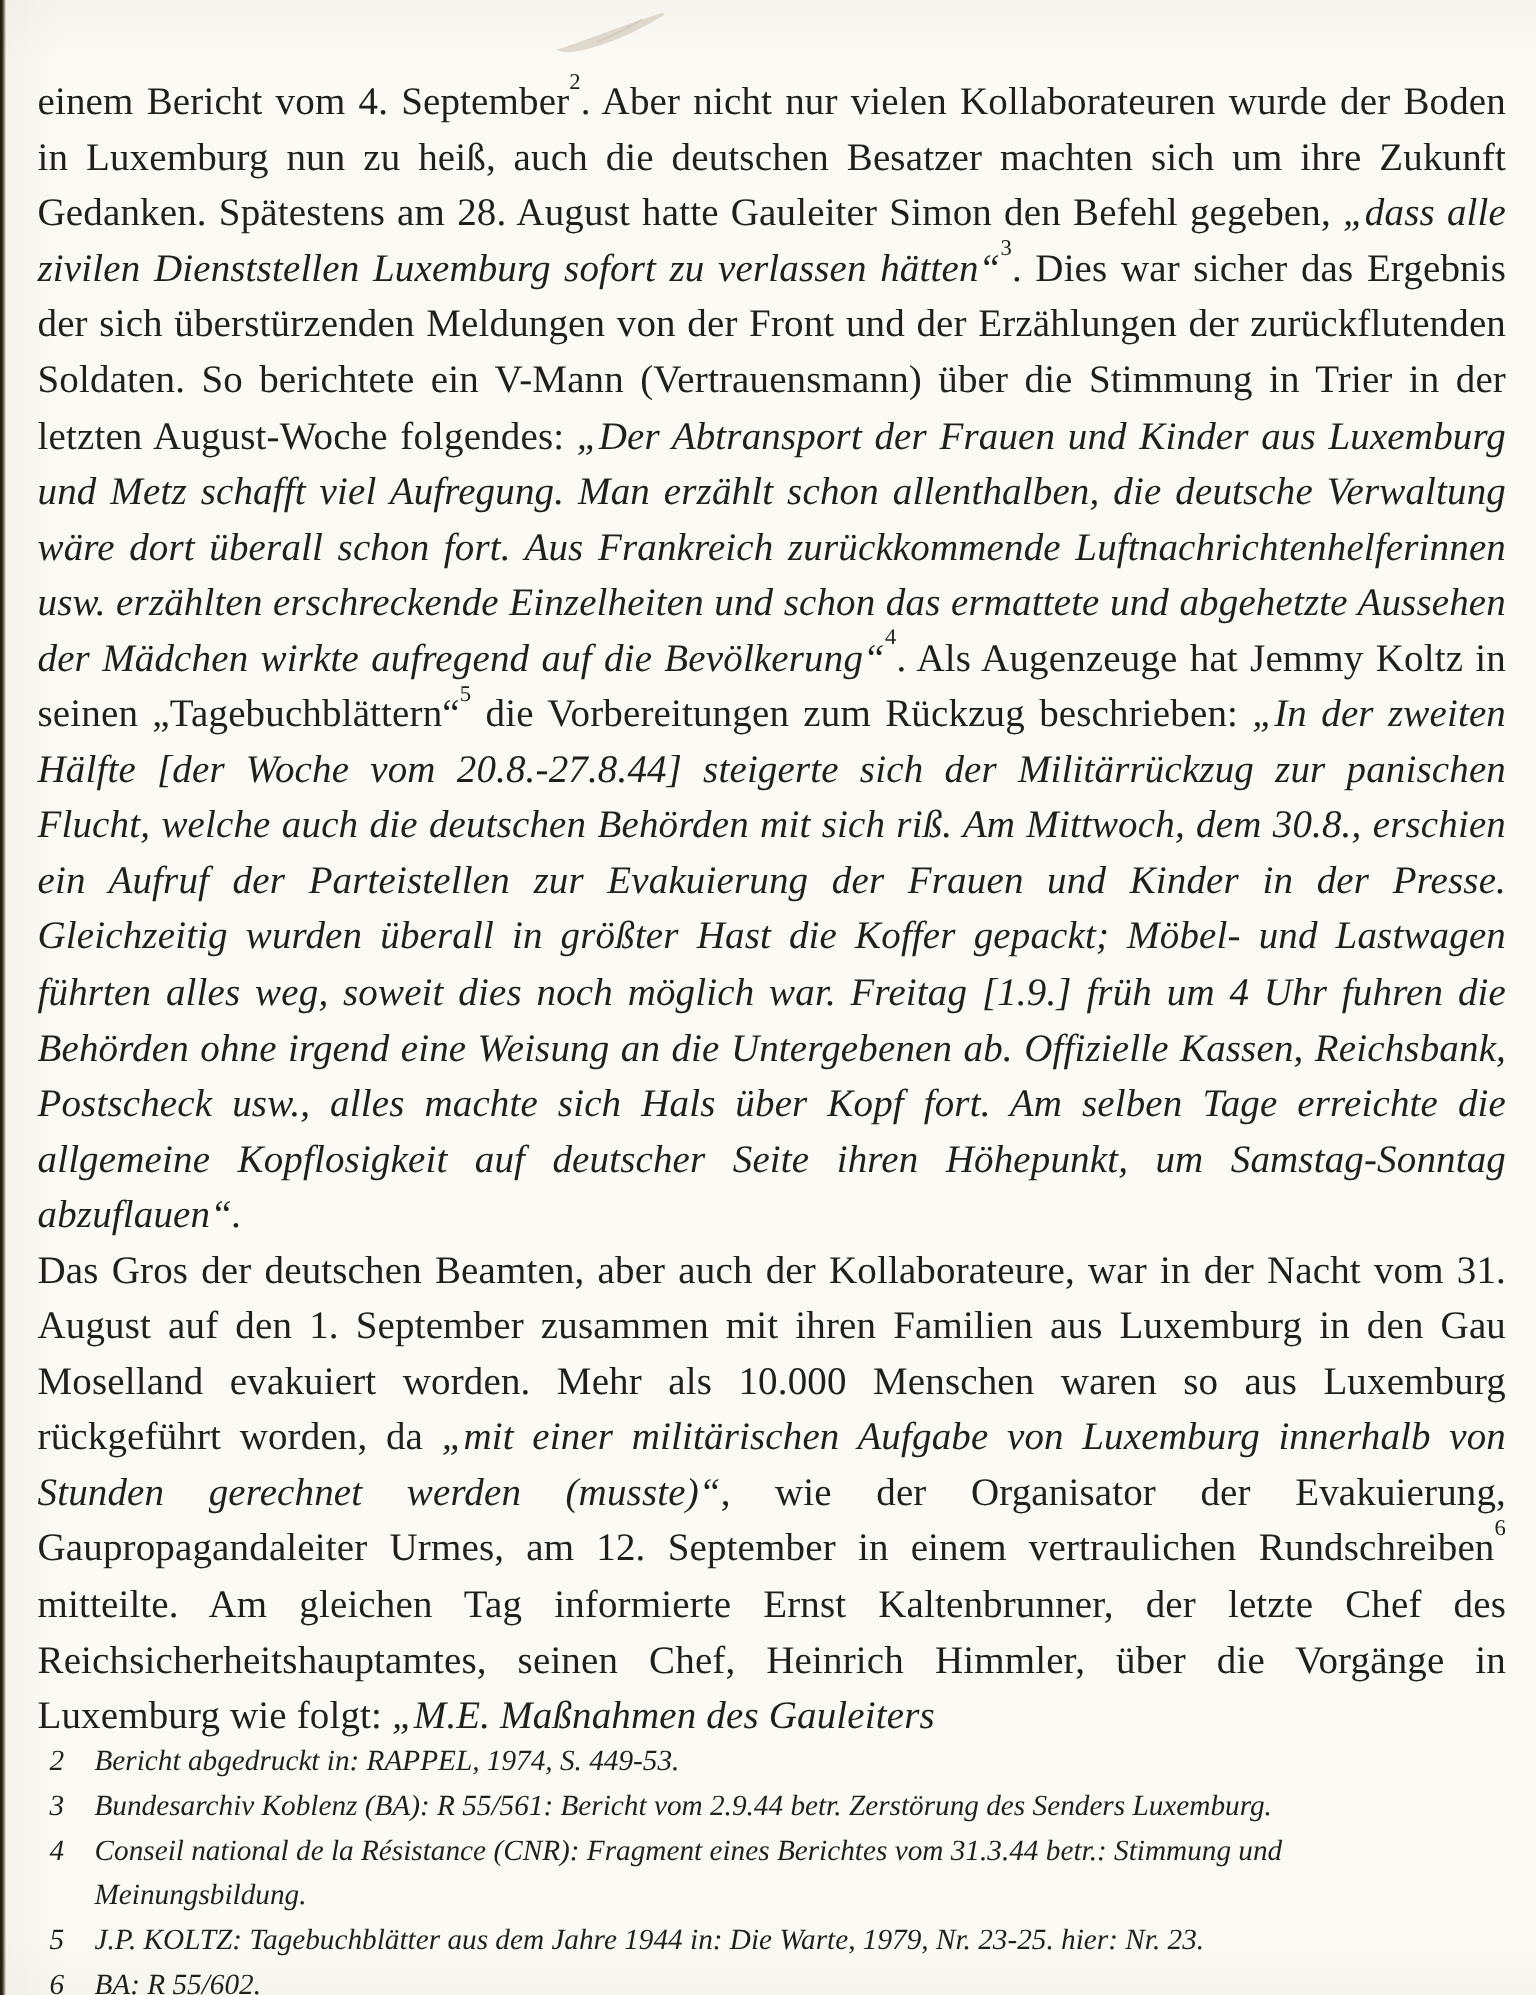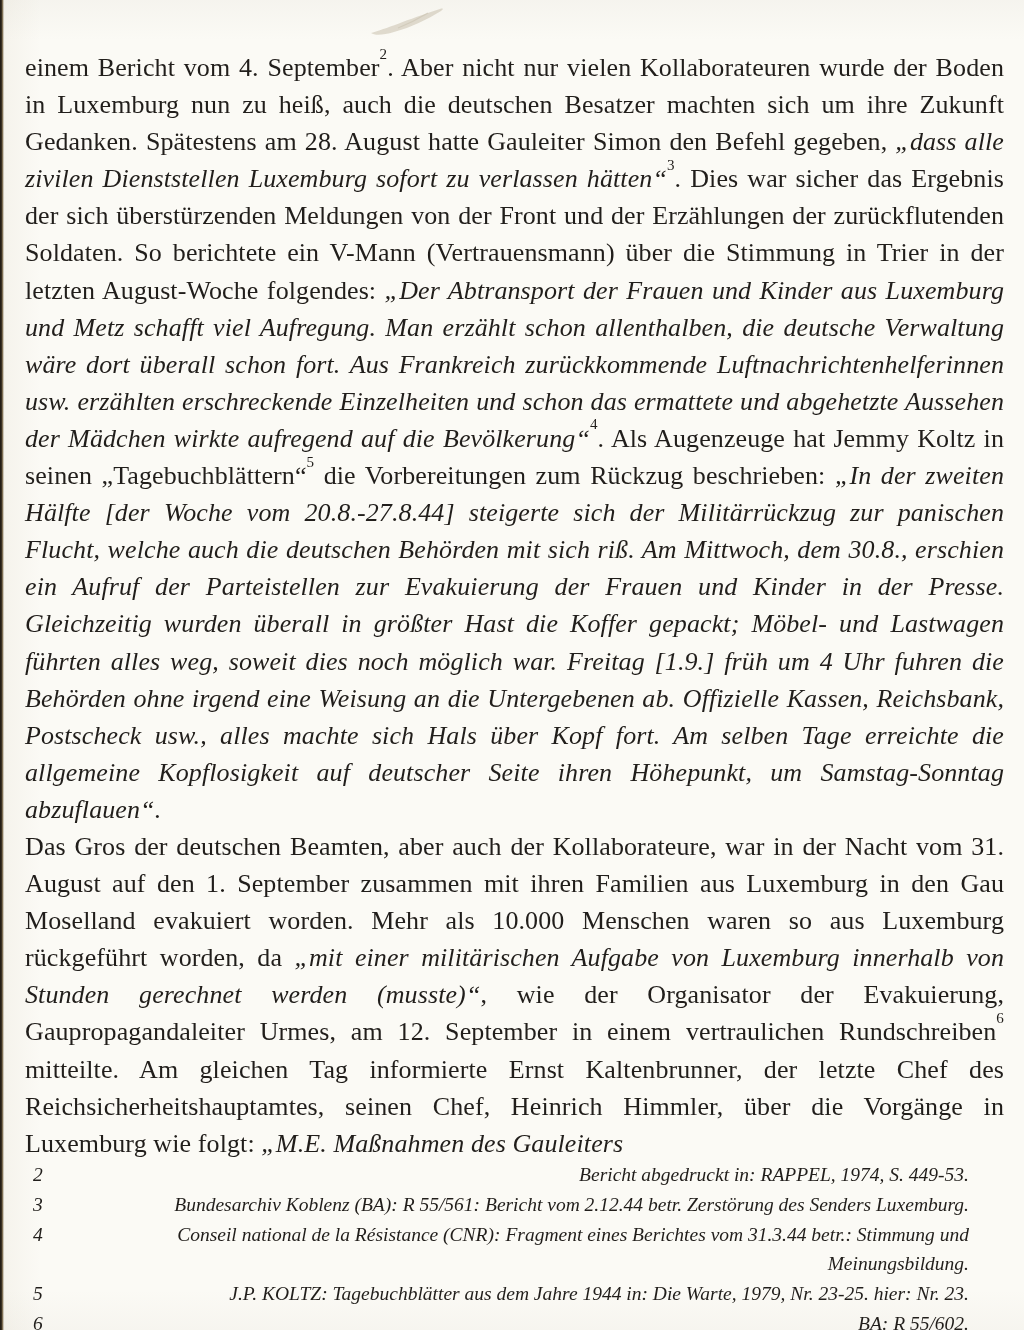--- a/index.html
+++ b/index.html
@@ -40,21 +40,21 @@
     font-size:0.58em;font-style:normal;line-height:0;
     position:relative;top:-0.52em;
   }
   .footnotes{
     position:absolute;left:33px;right:55px;top:1160px;
     font-size:19.5px;line-height:29.8px;
     font-style:italic;
   }
   .fn{display:flex;}
   .fn-num{flex:none;width:30px;}
-  .fn-text{flex:1;text-align:right;}
+  .fn-text{flex:1;}
 </style>
 </head>
 <body>
 
 <div class="page" style="--page-bg: #fbfaf5; --ink: #211e1b;">
   <div class="paper-tone"></div>
   <div class="left-edge"></div>
   <svg class="smudge" viewBox="0 0 80 34" xmlns="http://www.w3.org/2000/svg">
     <path id="smudge-path" d="M3 27 C 18 23, 38 14, 72 3 C 75 2, 76 3, 73 5 C 58 14, 44 21, 26 26 C 16 29, 7 30, 3 27 Z" fill="#b3a78d" opacity="0.75"></path>
     <path d="M60 7 C 50 13, 40 18, 30 22" stroke="#9b8d70" stroke-width="1.2" fill="none" opacity="0.6"></path>
@@ -65,21 +65,21 @@
       <p><span class="ro">Das Gros der deutschen Beamten, aber auch der Kollaborateure, war in der Nacht vom 31. August auf den 1. September zusammen mit ihren Familien aus Luxemburg in den Gau Moselland evakuiert worden. Mehr als 10.000 Menschen waren so aus Luxemburg rückgeführt worden, da </span><span class="it">„mit einer militärischen Aufgabe von Luxemburg innerhalb von Stunden gerechnet werden (musste)“</span><span class="ro">, wie der Organisator der Evakuierung, Gaupropagandaleiter Urmes, am 12. September in einem vertraulichen Rundschreiben</span><sup class="supref ro">6</sup><span class="ro"> mitteilte. Am gleichen Tag informierte Ernst Kaltenbrunner, der letzte Chef des Reichsicherheitshauptamtes, seinen Chef, Heinrich Himmler, über die Vorgänge in Luxemburg wie folgt: </span><span class="it">„M.E. Maßnahmen des Gauleiters</span></p>
     </main>
 
   <section class="footnotes" id="footnotes">
       <div class="fn">
         <span class="fn-num">2</span>
         <span class="fn-text">Bericht abgedruckt in: RAPPEL, 1974, S. 449-53.</span>
       </div>
       <div class="fn">
         <span class="fn-num">3</span>
-        <span class="fn-text">Bundesarchiv Koblenz (BA): R 55/561: Bericht vom 2.12.44 betr. Zerstörung des Senders Luxemburg.</span>
+        <span class="fn-text">Bundesarchiv Koblenz (BA): R 55/561: Bericht vom 2.9.44 betr. Zerstörung des Senders Luxemburg.</span>
       </div>
       <div class="fn">
         <span class="fn-num">4</span>
         <span class="fn-text">Conseil national de la Résistance (CNR): Fragment eines Berichtes vom 31.3.44 betr.: Stimmung und Meinungsbildung.</span>
       </div>
       <div class="fn">
         <span class="fn-num">5</span>
         <span class="fn-text">J.P. KOLTZ: Tagebuchblätter aus dem Jahre 1944 in: Die Warte, 1979, Nr. 23-25. hier: Nr. 23.</span>
       </div>
       <div class="fn">

